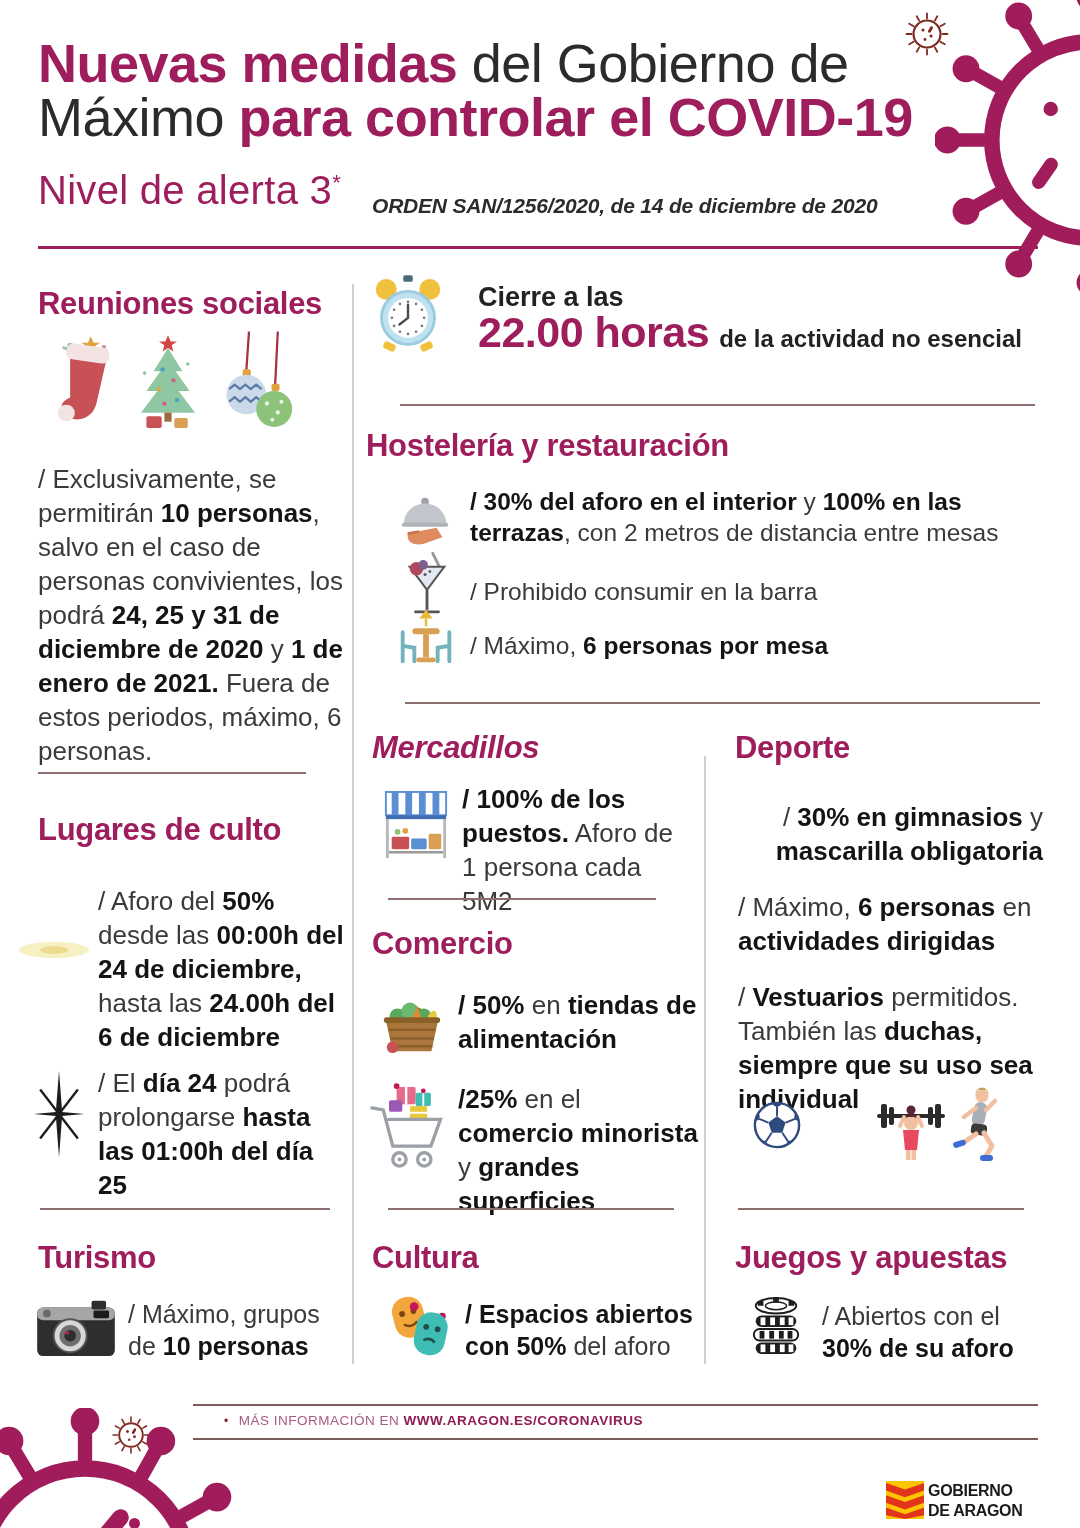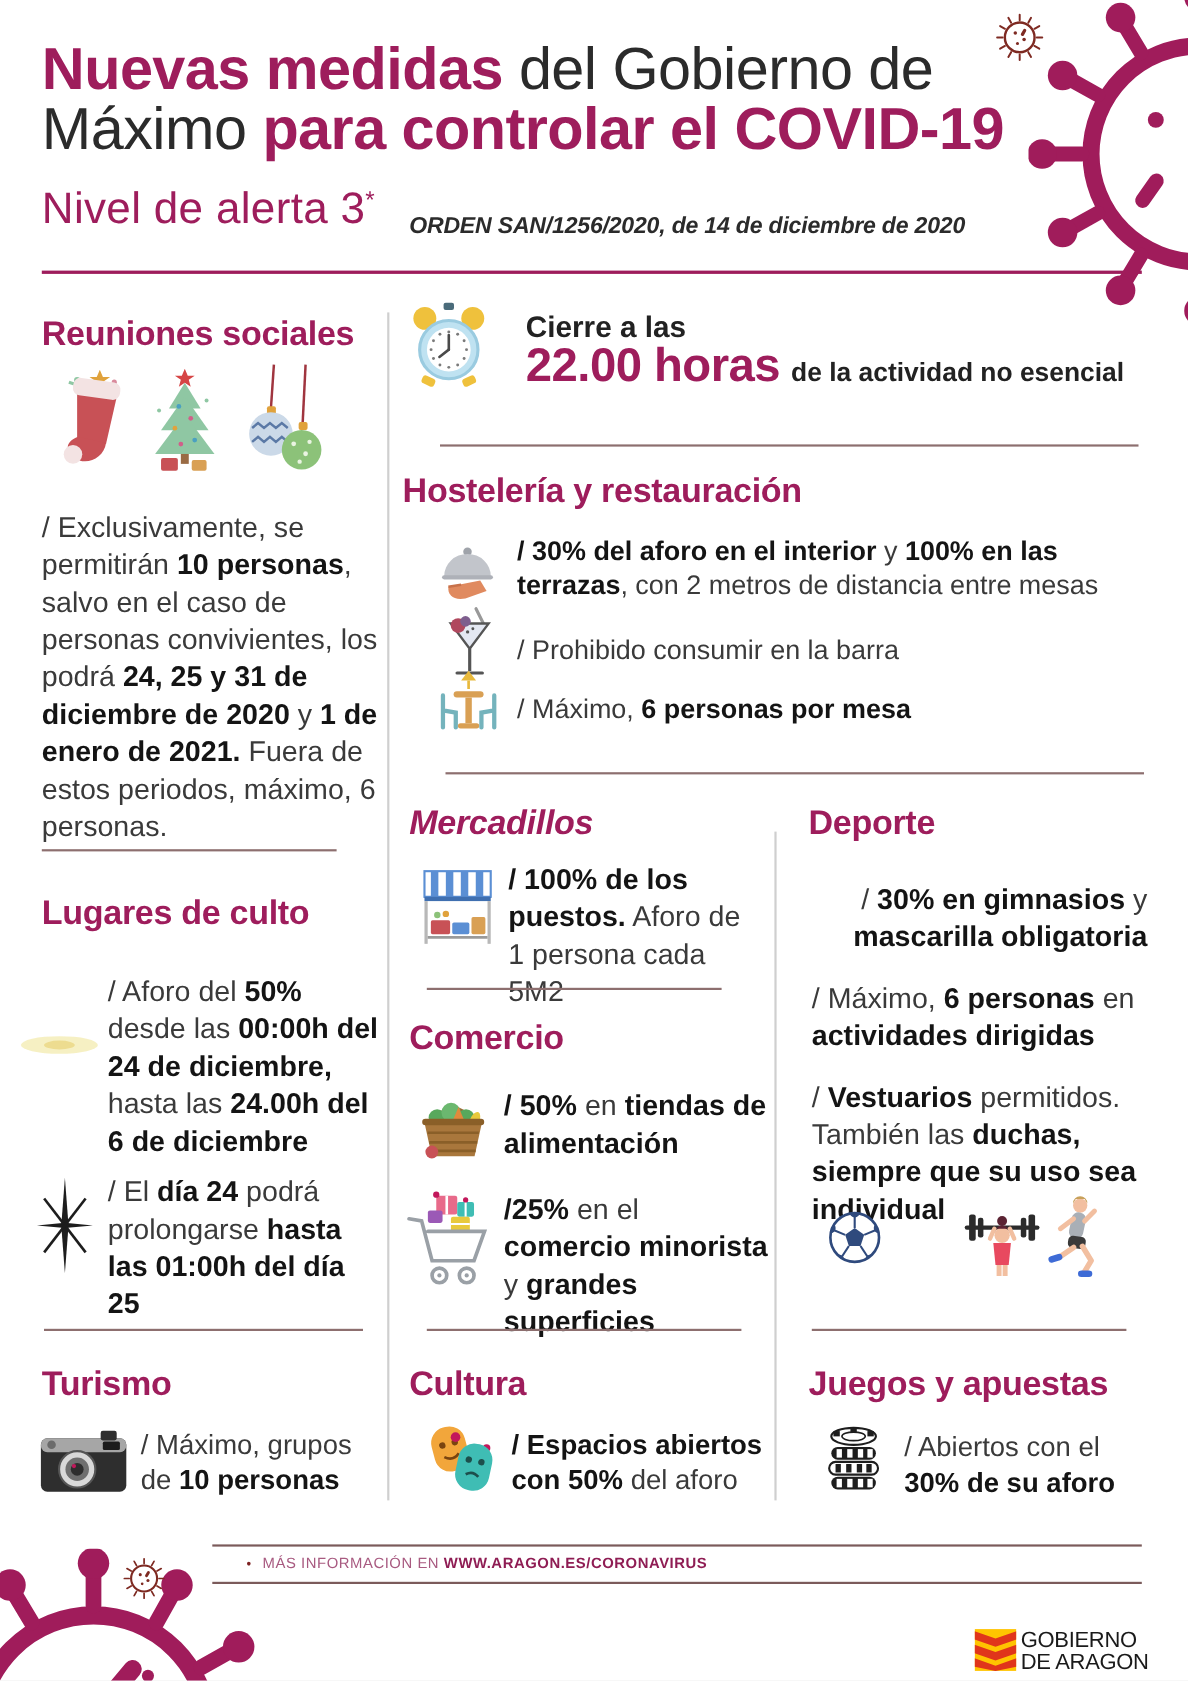--- a/index.html
+++ b/index.html
@@ -20,21 +20,21 @@
   .runs .rb{font-weight:700;color:#141414;}
   .body-lg{font-size:26px;line-height:34px;}
   .body-md{font-size:24.5px;line-height:31px;}
   .body-sm{font-size:25px;line-height:32px;}
   .closure-prefix{font-size:27px;font-weight:700;color:#222;}
   .closure-time{font-size:43px;font-weight:700;color:#9E1D5C;letter-spacing:-0.5px;}
   .closure-suffix{font-size:24px;font-weight:700;color:#222;margin-left:10px;}
   .footer-info{font-size:13.5px;letter-spacing:0.5px;color:#A85A80;}
   .footer-info .bullet{color:#7E2222;margin-right:10px;font-size:12px;}
   .footer-info .url{font-weight:700;color:#8F1D54;}
-  .logo-text{font-size:20px;line-height:20px;font-weight:400;color:#1a1a1a;letter-spacing:-0.3px;}
+  .logo-text{font-size:16px;line-height:20px;font-weight:700;color:#1a1a1a;letter-spacing:-0.3px;}
 </style>
 </head>
 <body>
 
 <div class="page">
 
   <div class="abs main-title">
     <span class="accent">Nuevas medidas</span><span class="plain"> del Gobierno de</span><br>
     <span class="plain">Máximo </span><span class="accent">para controlar el COVID-19</span>
   </div>

